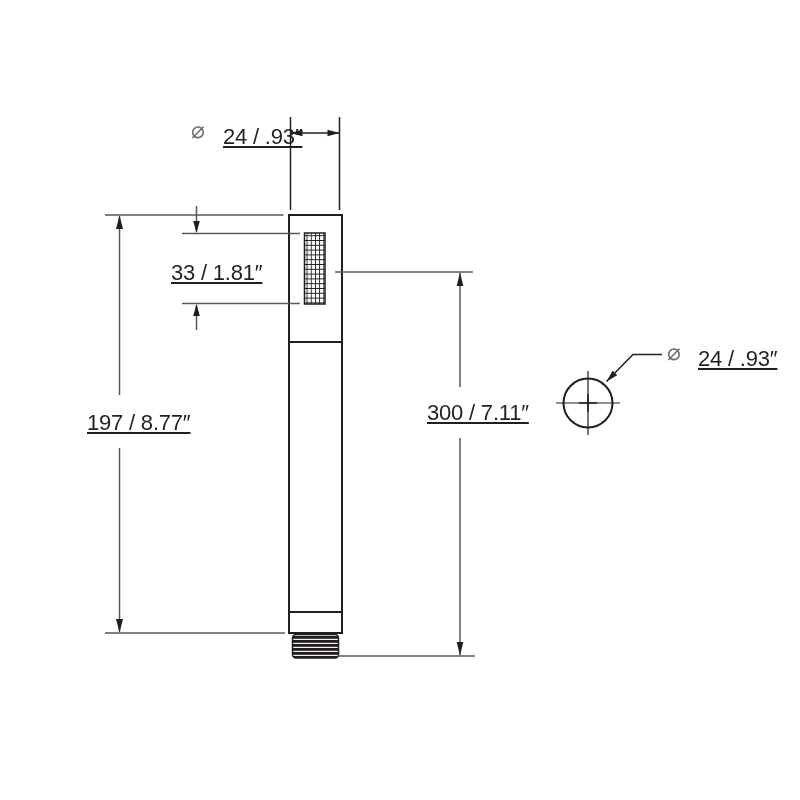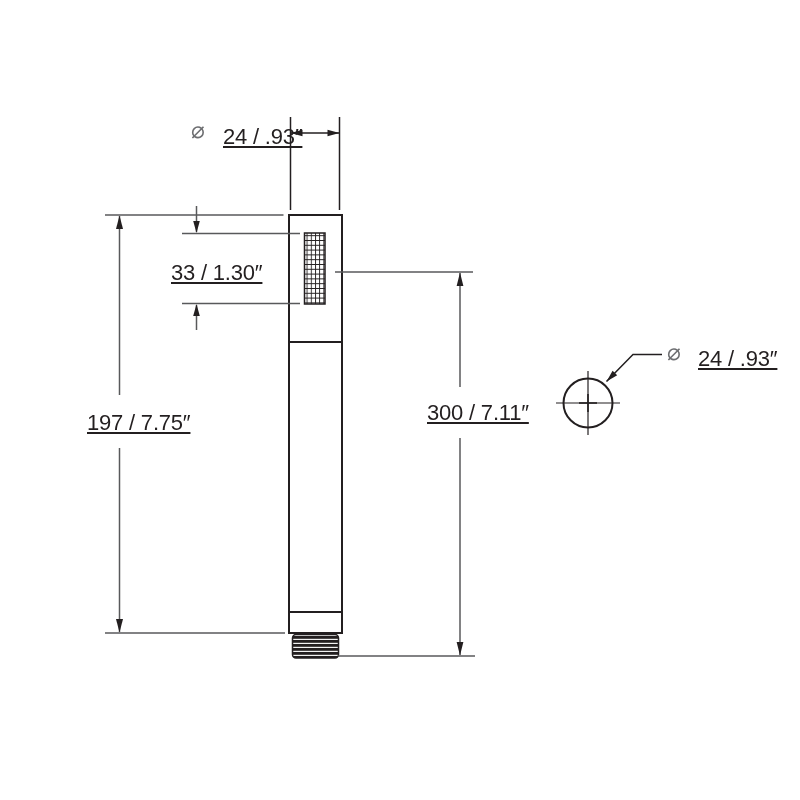--- a/index.html
+++ b/index.html
@@ -97,22 +97,22 @@
       <line x1="579" y1="403" x2="597" y2="403" class="cross"></line>
       <line x1="588" y1="394" x2="588" y2="412" class="cross"></line>
       <path d="M606.5 381.5 L633 354.5 L662 354.5" class="dim-dark"></path>
       <polygon points="606.5,381.5 617.2,375.2 612.6,370.7" class="arrow"></polygon>
     </g>
   </svg>
 
   <span class="dia-symbol" style="left:191px;top:119px;">⌀</span>
   <span class="label" style="left:223px;top:126px;">24 / .93″</span>
 
-  <span class="label" style="left:171px;top:262px;">33 / 1.30″</span>
+  <span class="label" style="left:171px;top:262px;">33 / 1.81″</span>
 
-  <span class="label" style="left:87px;top:412px;">197 / 7.75″</span>
+  <span class="label" style="left:87px;top:412px;">197 / 8.77″</span>
 
   <span class="label" style="left:427px;top:402px;">300 / 7.11″</span>
 
   <span class="dia-symbol" style="left:667px;top:341px;">⌀</span>
   <span class="label" style="left:698px;top:348px;">24 / .93″</span>
 
 </div>
 
 </body></html>

